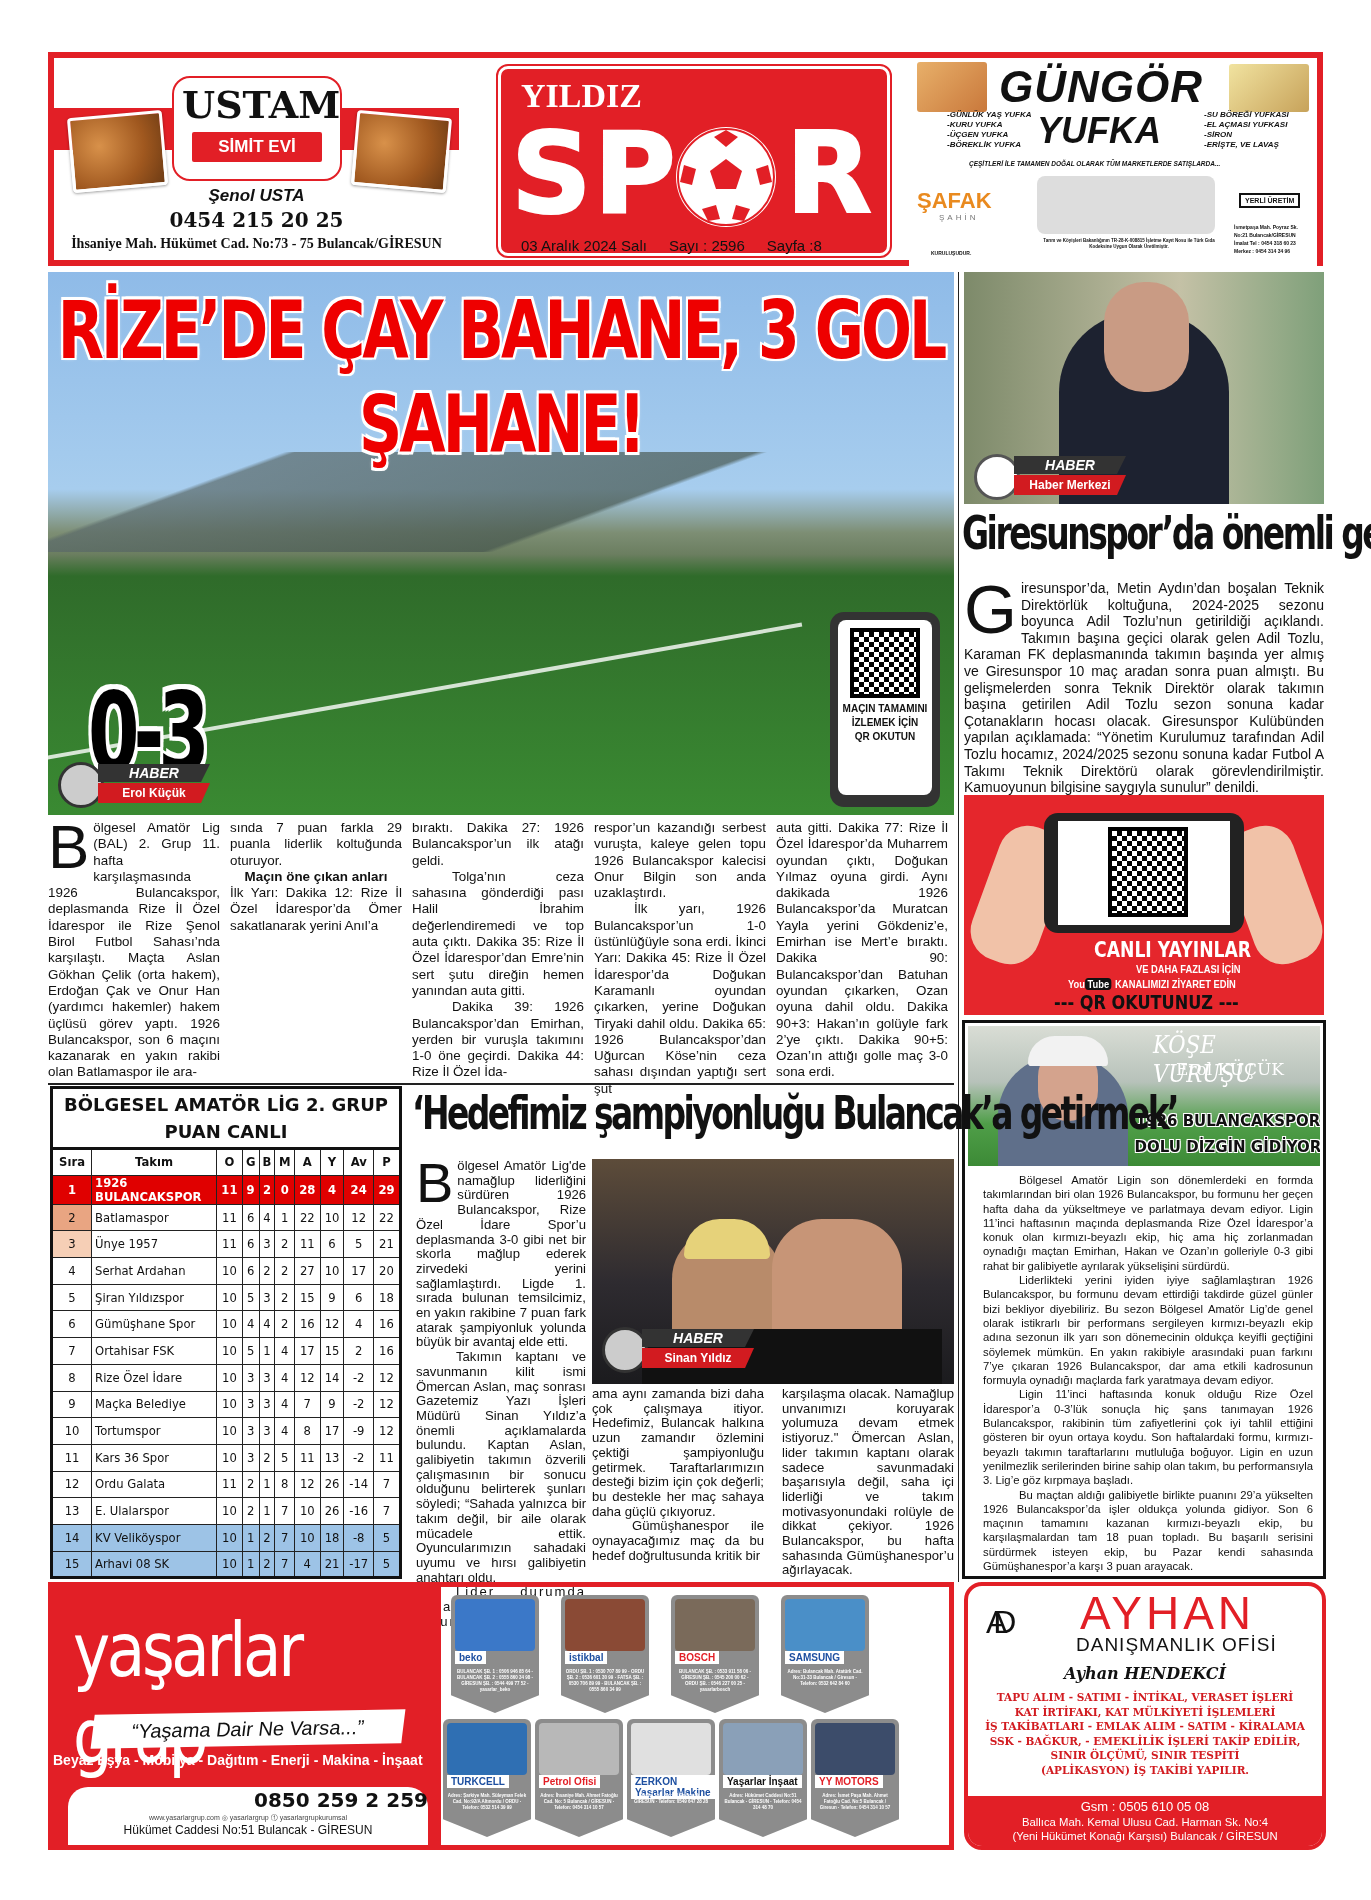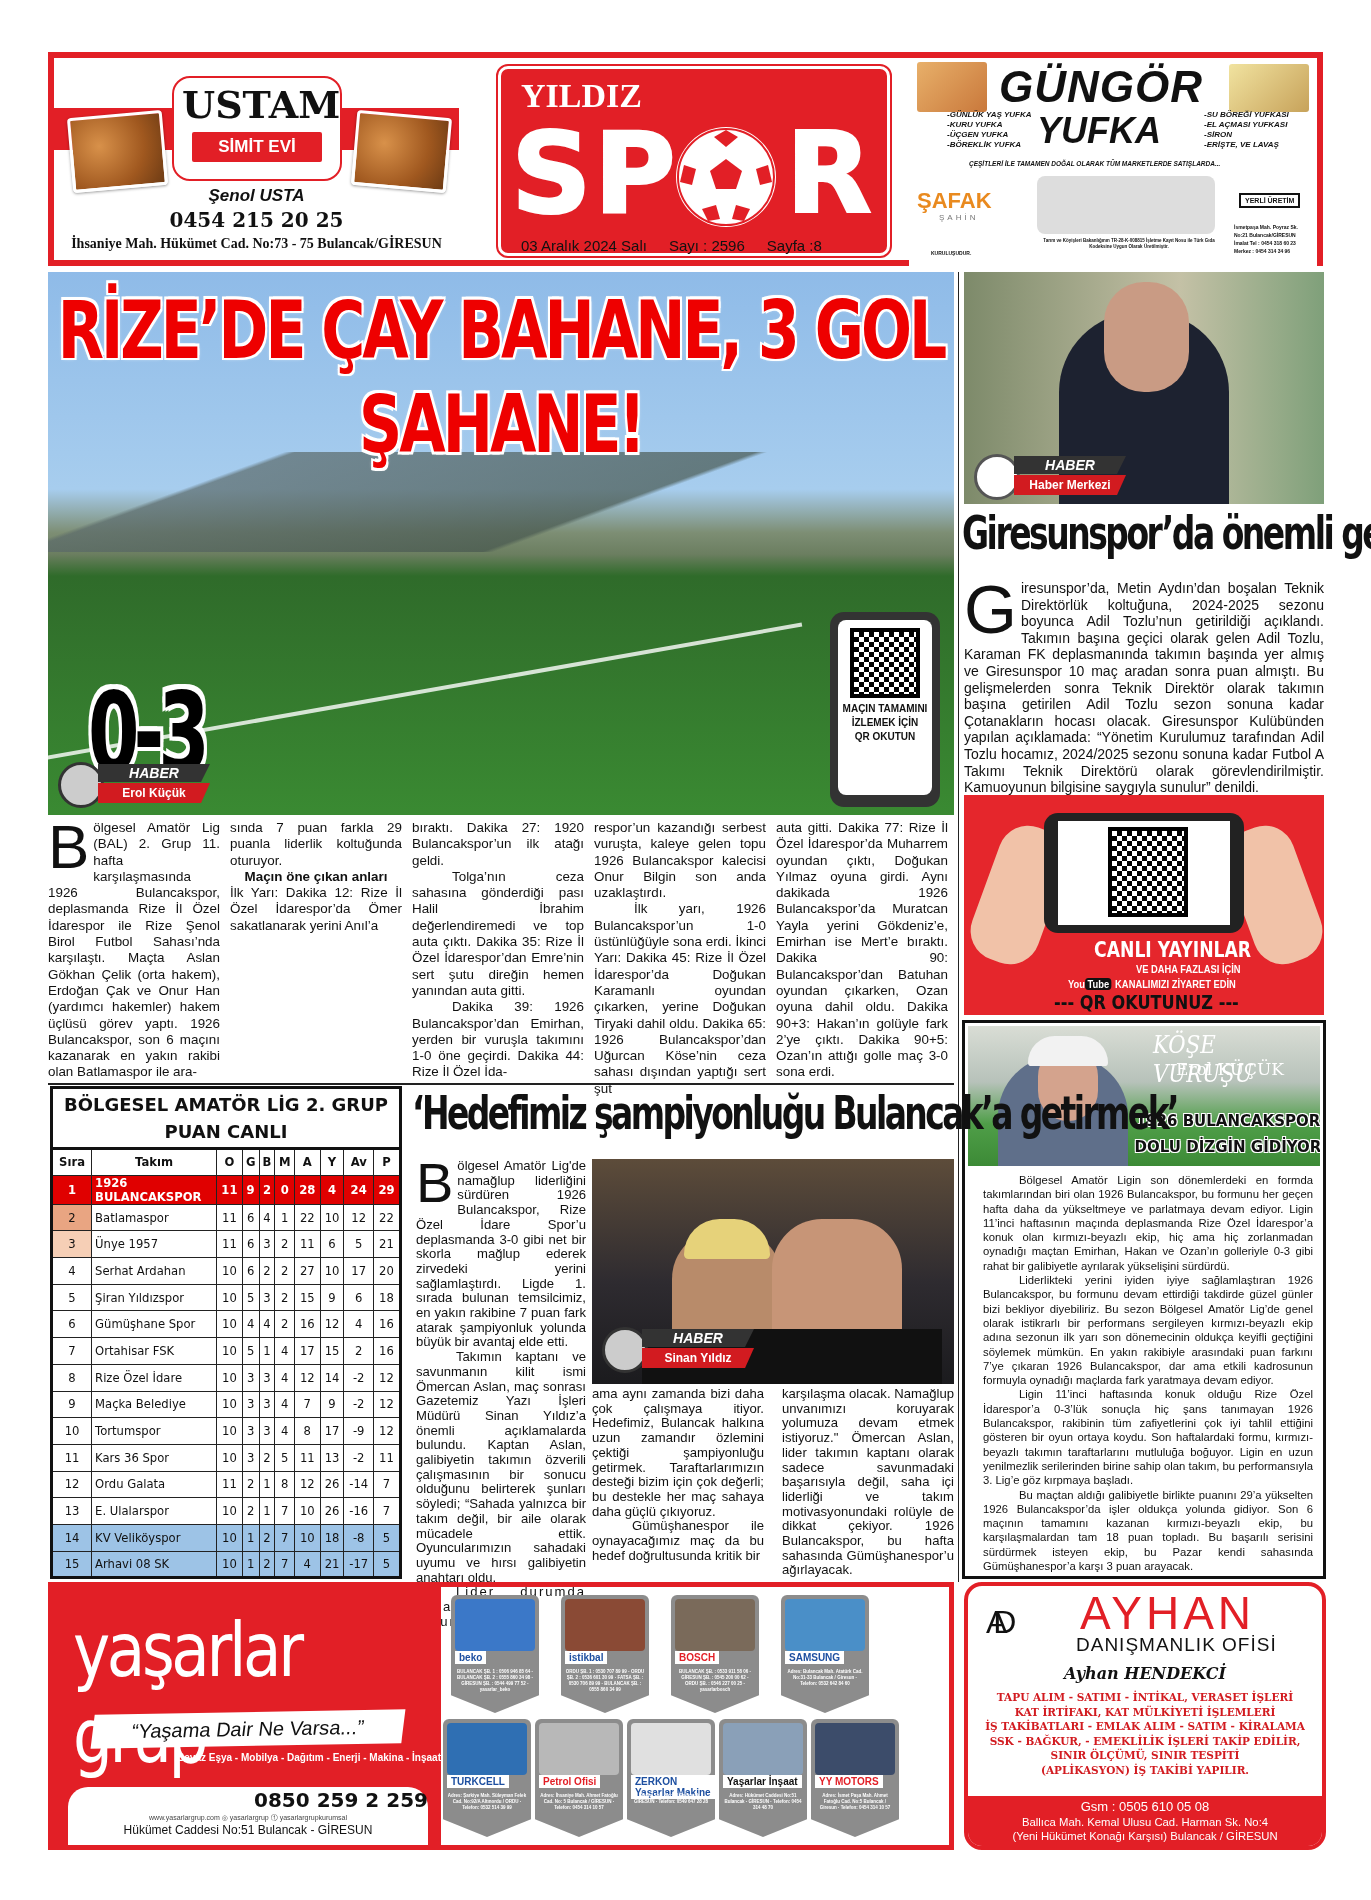--- a/index.html
+++ b/index.html
@@ -115,21 +115,21 @@
   #art2-col1 { left: 416px; top: 1159px; width: 170px; }
   #art2-col2 { left: 592px; top: 1387px; width: 172px; }
   #art2-col3 { left: 782px; top: 1387px; width: 172px; }
   .art2 { font-size: 13.1px; line-height: 14.7px; }
 
   
   #ad-yasarlar { left: 48px; top: 1582px; width: 906px; height: 268px; border: 5px solid #e21f26; }
   #yas-left { left: 0; top: 0; width: 388px; height: 258px; background: #e21f26; }
   #yas-logo { left: 20px; top: 20px; font-size: 74px; color: #fff; font-family: "DejaVu Sans", sans-serif; font-weight: 400; letter-spacing: -4px; transform: scaleX(.85); transform-origin: left; }
   #yas-slogan { left: 40px; top: 125px; width: 310px; height: 34px; background: #fff; transform: skewX(-8deg) rotate(-1deg); text-align: center; font-size: 20px; line-height: 34px; color: #111; }
-  #yas-cats { left: 0; top: 165px; width: 388px; text-align: right; font-size: 10px; font-weight: 700; color: #fff; }
+  #yas-cats { left: 0; top: 165px; width: 388px; text-align: left; font-size: 14px; font-weight: 700; color: #fff; }
   #yas-contact { left: 15px; top: 200px; width: 360px; height: 58px; background: #fff; border-radius: 20px 20px 0 0; text-align: center; }
   #yas-phone { font-weight: 900; font-size: 20px; line-height: 26px; font-family: "DejaVu Sans", sans-serif; text-align: right; }
   #yas-web { font-size: 7px; color: #444; }
   #yas-addr { font-size: 12px; }
   .store { width: 88px; height: 118px; background: #8c8c8c; border-radius: 6px; clip-path: polygon(0 0,100% 0,100% 85%,50% 100%,0 85%); }
   .store .img { left: 4px; top: 4px; width: 80px; height: 52px; background: #6d8fbf; border-radius: 4px; }
   .store .brand { left: 4px; top: 56px; background: #fff; font-weight: 900; font-size: 10px; padding: 1px 4px; color: #1d4fa0; }
   .store .info { left: 4px; top: 74px; width: 80px; font-size: 4.5px; line-height: 6px; color: #fff; font-weight: 700; text-align: center; }
 
   #ad-ayhan { left: 964px; top: 1582px; width: 362px; height: 268px; border: 4px solid #e21f26; border-radius: 18px; overflow: hidden; }
@@ -235,21 +235,21 @@
 </div>
 
 <div id="main-cols" class="abs">
   <div class="col"><span class="dropcap">B</span><span>ölgesel Amatör Lig (BAL) 2. Grup 11. hafta karşılaşmasında 1926 Bulancakspor, deplasmanda Rize İl Özel İdarespor ile Rize Şenol Birol Futbol Sahası’nda karşılaştı. Maçta Aslan Gökhan Çelik (orta hakem), Erdoğan Çak ve Onur Han (yardımcı hakemler) hakem üçlüsü görev yaptı. 1926 Bulancakspor, son 6 maçını kazanarak en yakın rakibi olan Batlamaspor ile ara-</span></div>
   <div class="col">
     <p>sında 7 puan farkla 29 puanla liderlik koltuğunda oturuyor.</p>
     <p class="sub-h">Maçın öne çıkan anları</p>
     <p>İlk Yarı: Dakika 12: Rize İl Özel İdarespor’da Ömer sakatlanarak yerini Anıl’a</p>
   </div>
   <div class="col">
-    <p>bıraktı. Dakika 27: 1920 Bulancakspor’un ilk atağı geldi.</p>
+    <p>bıraktı. Dakika 27: 1926 Bulancakspor’un ilk atağı geldi.</p>
     <p class="ind">Tolga’nın ceza sahasına gönderdiği pası Halil İbrahim değerlendiremedi ve top auta çıktı. Dakika 35: Rize İl Özel İdarespor’dan Emre’nin sert şutu direğin hemen yanından auta gitti.</p>
     <p class="ind">Dakika 39: 1926 Bulancakspor’dan Emirhan, yerden bir vuruşla takımını 1-0 öne geçirdi. Dakika 44: Rize İl Özel İda-</p>
   </div>
   <div class="col">
     <p>respor’un kazandığı serbest vuruşta, kaleye gelen topu 1926 Bulancakspor kalecisi Onur Bilgin son anda uzaklaştırdı.</p>
     <p class="ind">İlk yarı, 1926 Bulancakspor’un 1-0 üstünlüğüyle sona erdi. İkinci Yarı: Dakika 45: Rize İl Özel İdarespor’da Doğukan Karamanlı oyundan çıkarken, yerine Doğukan Tiryaki dahil oldu. Dakika 65: 1926 Bulancakspor’dan Uğurcan Köse’nin ceza sahası dışından yaptığı sert şut</p>
   </div>
   <div class="col">
       <p>auta gitti. Dakika 77: Rize İl Özel İdarespor’da Muharrem oyundan çıktı, Doğukan Yılmaz oyuna girdi. Aynı dakikada 1926 Bulancakspor’da Muratcan Yayla yerini Gökdeniz’e, Emirhan ise Mert’e bıraktı. Dakika 90: Bulancakspor’dan Batuhan oyundan çıkarken, Ozan oyuna dahil oldu. Dakika 90+3: Hakan’ın golüyle fark 2’ye çıktı. Dakika 90+5: Ozan’ın attığı golle maç 3-0 sona erdi.</p>
     </div>

